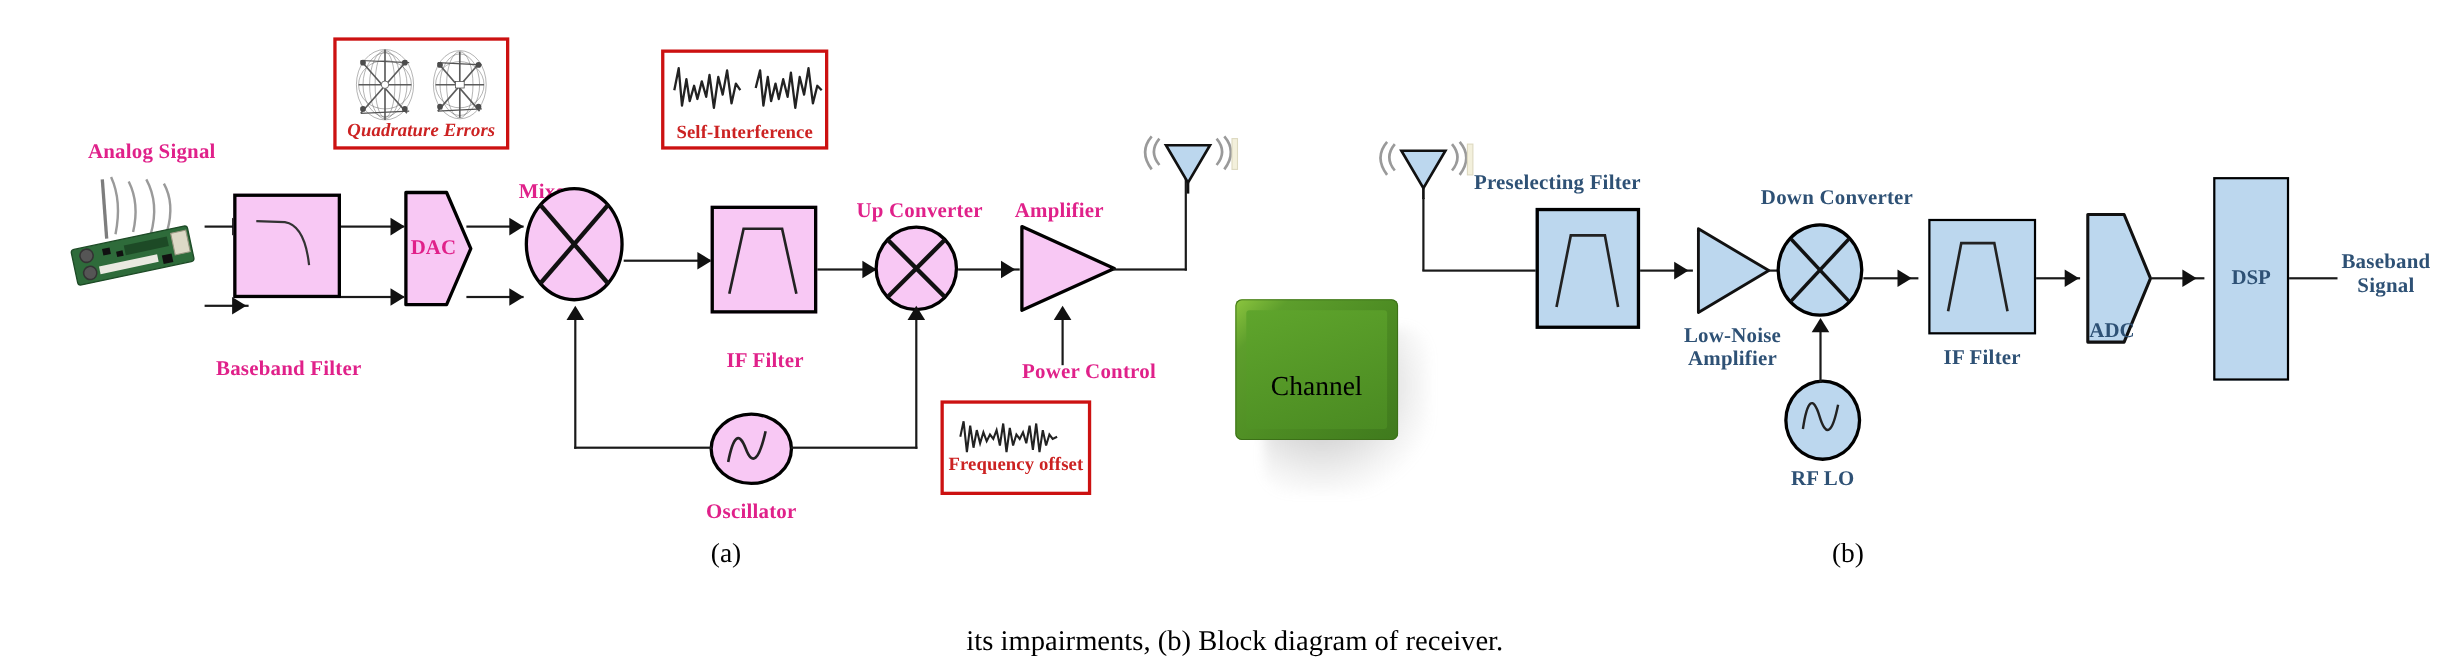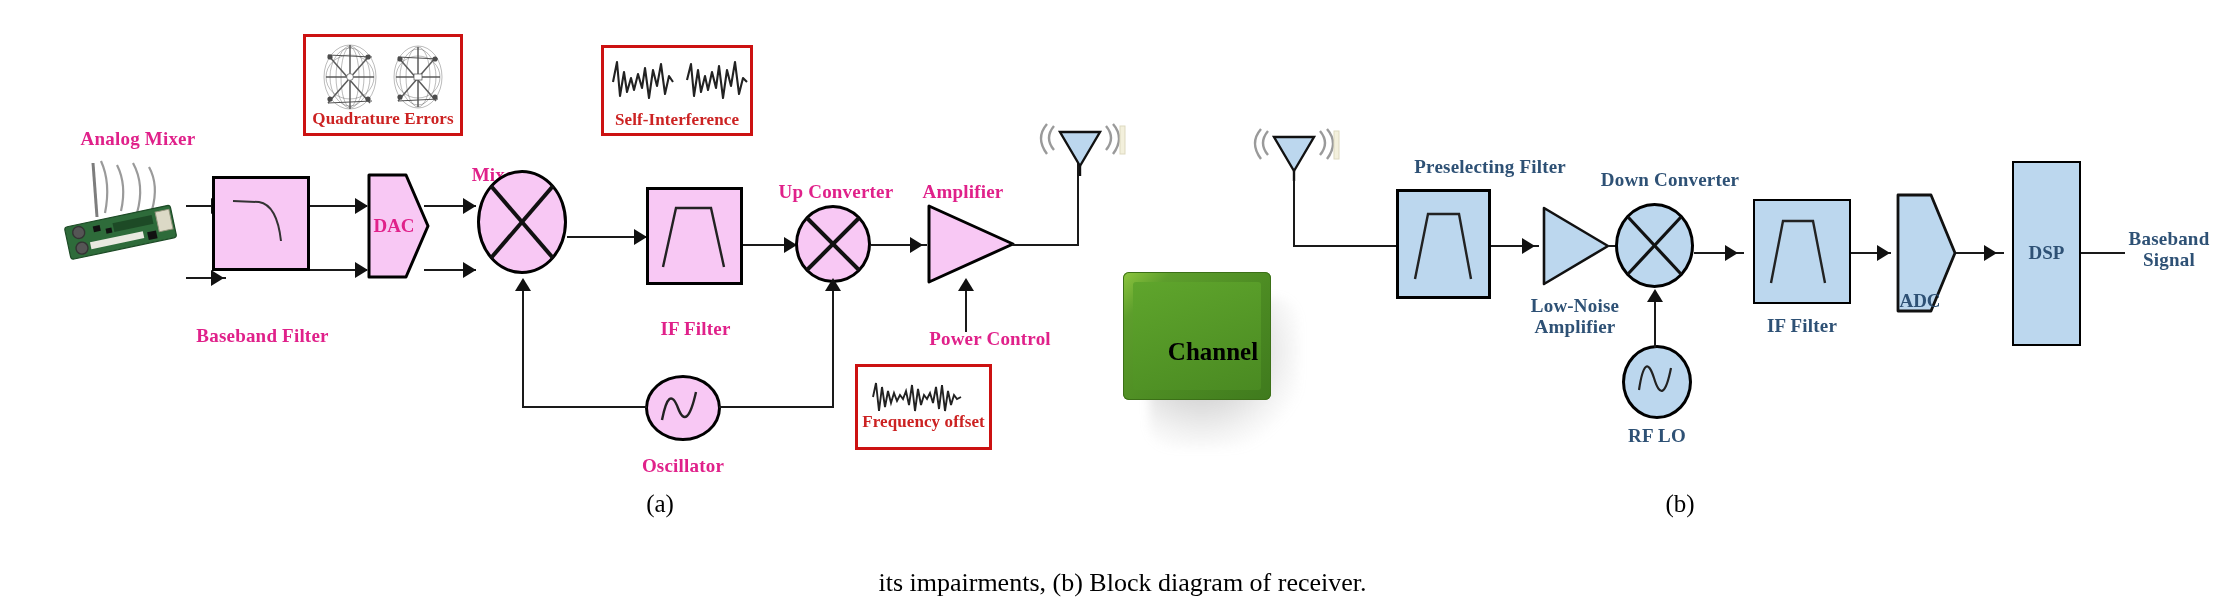--- a/index.html
+++ b/index.html
@@ -125,24 +125,23 @@
     background: linear-gradient(160deg,#5fa52c,#4a8a22);
     border-radius: 3px;
   }
   .channel-label {
     position: absolute;
     left: 0; right: 0; top: 50%;
     transform: translateY(-50%);
     text-align: center;
     color: #000;
     font-family: "Liberation Serif", serif;
-    font-weight: bold;
+    font-weight: normal;
     font-size: 25px;
     z-index: 3;
-    margin-left: 16px;
   }
 
   
   .caption {
     position: absolute;
     left: 0; right: 0;
     text-align: center;
     font-family: "Liberation Serif", serif;
     font-size: 26px;
     color: #000;
@@ -156,21 +155,21 @@
     text-align: center;
   }
 
   svg { display: block; overflow: visible; }
 </style>
 </head>
 <body>
 
 <div id="page">
 
-  <div class="impbox" style="left:303px; top:34px; width:160px; height:102px;">
+  <div class="impbox" style="left:303px; top:34px; width:160px; height:102px;font-style:italic;">
     <svg width="154" height="70" style="position:absolute;left:2px;top:4px;">
       <g stroke="#1a1a1a" stroke-width="0.55" fill="none" opacity="0.75">
         <g transform="translate(42,36)">
           <ellipse rx="26" ry="32" stroke-width="0.4"></ellipse>
           <ellipse rx="20" ry="29" stroke-width="0.4"></ellipse>
           <ellipse rx="14" ry="31" stroke-width="0.4"></ellipse>
           <ellipse rx="24" ry="22" stroke-width="0.4"></ellipse>
           <ellipse rx="9" ry="30" stroke-width="0.4"></ellipse>
           <path d="M-22,-22 L20,26 M20,-22 L-22,26 M-24,0 L24,0 M0,-32 L0,32" stroke-width="1.5" opacity="0.95"></path>
           <path d="M-22,-22 L22,-20 M-22,26 L22,24" stroke-width="1.1"></path>
@@ -211,21 +210,21 @@
 
   <div class="impbox" style="left:855px; top:364px; width:137px; height:86px;">
     <svg width="130" height="52" style="position:absolute;left:3px;top:4px;">
       <g stroke="#222" stroke-width="1.9" fill="none">
         <path d="M12,26 L15,12 L18,40 L21,16 L24,36 L27,20 L30,32 L33,22 L36,30 L39,24 L42,28 L45,20 L48,34 L51,14 L54,40 L57,18 L60,34 L63,24 L66,28 L69,22 L72,32 L75,16 L78,38 L81,14 L84,40 L87,20 L90,34 L93,24 L96,28 L100,26"></path>
       </g>
     </svg>
     <div class="lbl lbl-imp" style="left:0; right:0; bottom:16px;font-family:Liberation Serif, serif;">Frequency offset</div>
   </div>
 
-  <div class="lbl lbl-tx" style="left:48px; top:128px; width:180px;">Analog Mixer</div>
+  <div class="lbl lbl-tx" style="left:48px; top:128px; width:180px;">Analog Signal</div>
 
   <svg class="abs" width="150" height="110" style="left:55px; top:155px;">
     <g stroke="#9a9a9a" stroke-width="2.2" fill="none">
       <path d="M46,6 Q56,28 50,58"></path>
       <path d="M62,10 Q72,30 66,56"></path>
       <path d="M78,8 Q90,30 82,58"></path>
       <path d="M94,12 Q104,30 97,55"></path>
     </g>
     <line x1="38" y1="8" x2="42" y2="62" stroke="#7d7d7d" stroke-width="3"></line>
     <g transform="rotate(-12 60 80)">
@@ -354,21 +353,21 @@
       <path d="M13,2 Q1,16 13,32"></path>
       <path d="M72,4 Q82,16 72,28"></path>
       <path d="M79,2 Q91,16 79,32"></path>
     </g>
     <rect x="86" y="4" width="5" height="28" fill="#f3f0dc" stroke="#ddd9c0" stroke-width="1"></rect>
   </svg>
 
   <div class="line-v" style="left:1293px; top:180px; height:66px;"></div>
   <div class="line-h" style="left:1293px; top:245px; width:105px;"></div>
 
-  <div class="lbl lbl-rx" style="left:1340px; top:156px; width:212px; text-align:right;margin-left:14px;">Preselecting Filter</div>
+  <div class="lbl lbl-rx" style="left:1340px; top:156px; width:212px; text-align:left;">Preselecting Filter</div>
   <div class="blk blk-rx" style="left:1396px; top:189px; width:95px; height:110px;">
     <svg width="89" height="104" style="position:absolute;left:0;top:0;">
       <path d="M16,87 L29,22 L60,22 L72,87" stroke="#222" stroke-width="2.4" fill="none"></path>
     </svg>
   </div>
 
   <div class="line-h" style="left:1491px; top:245px; width:48px;"></div>
   <div class="arrow-r" style="left:1522px; top:238px;"></div>
 
   <svg class="abs" width="72" height="84" style="left:1540px; top:204px;">

